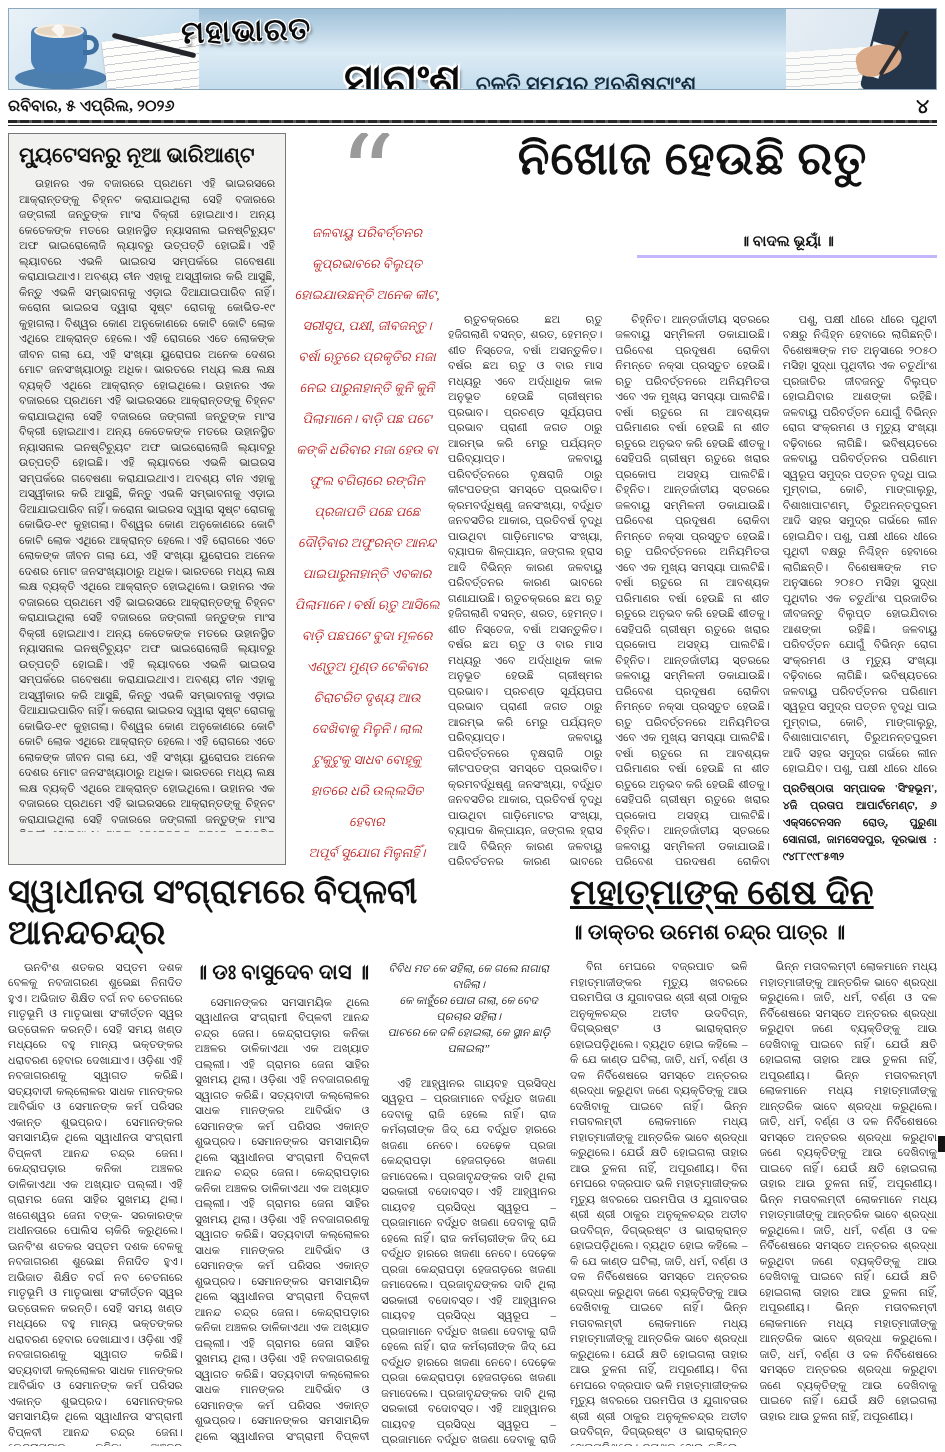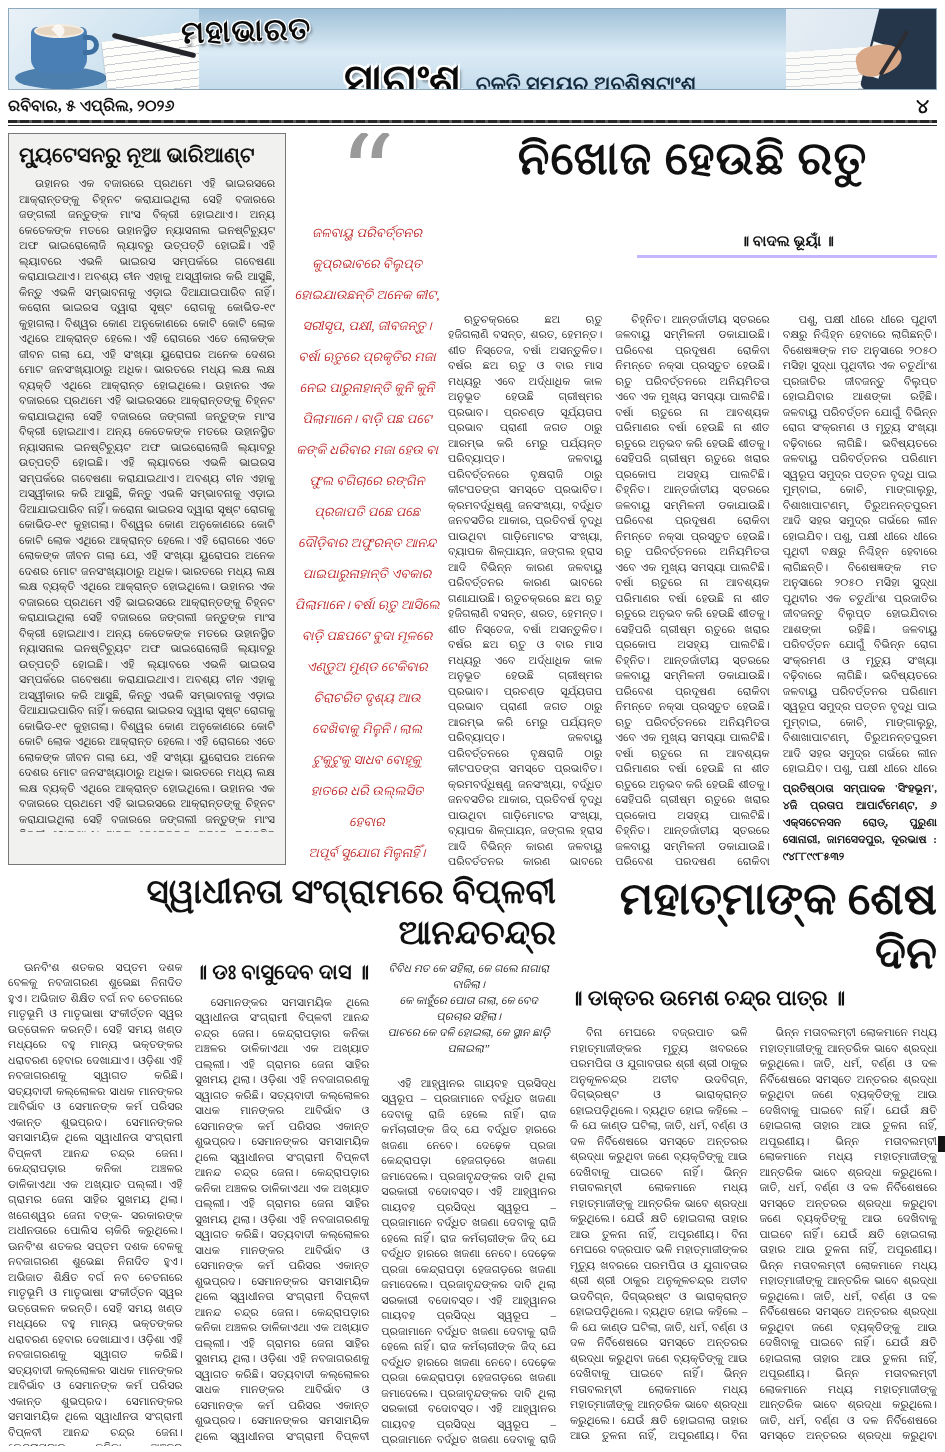--- a/index.html
+++ b/index.html
@@ -68,23 +68,23 @@
   .main-cols { display:flex; gap:13px; margin-top:10px; flex:1; overflow:hidden; }
   .mcol { flex:1; overflow:hidden; height:100%; }
   .mcol-flex { display:flex; flex-direction:column; }
   .mcol-body { flex:1; overflow:hidden; }
   .article-footer { font-size:11px; line-height:17px; text-align:justify; font-weight:bold; margin-top:4px; }
   
   .bottom-section { position:absolute; left:8px; right:8px; top:872px; bottom:6px; display:flex; gap:14px; }
   .b-article { display:flex; flex-direction:column; overflow:hidden; }
   .b-left { width:548px; flex:none; }
   .b-right { flex:1; }
-  .b-headline { text-align:right; font-weight:bold; }
+  .b-headline { text-align:left; font-weight:bold; }
   .b-left .b-headline { font-size:34px; line-height:1.2; }
-  .b-right .b-headline { font-size:45px; line-height:1.2; }
+  .b-right .b-headline { font-size:35px; line-height:1.2;text-decoration:underline; }
   .b-byline { font-size:21px; font-weight:bold; text-align:left; margin:6px 0 8px; }
   .b-cols { display:flex; gap:12px; flex:1; overflow:hidden; margin-top:6px; }
   .bcol { flex:1; overflow:hidden; }
   .verse { font-size:11px; line-height:16px; text-align:center; font-style:italic; margin-bottom:20px; }
   .inline-byline { margin:0 0 10px; }
   .margin-mark { position:absolute; right:0; top:1136px; width:7px; height:16px; background:#141414; }
 </style>
 </head>
 <body>
 

